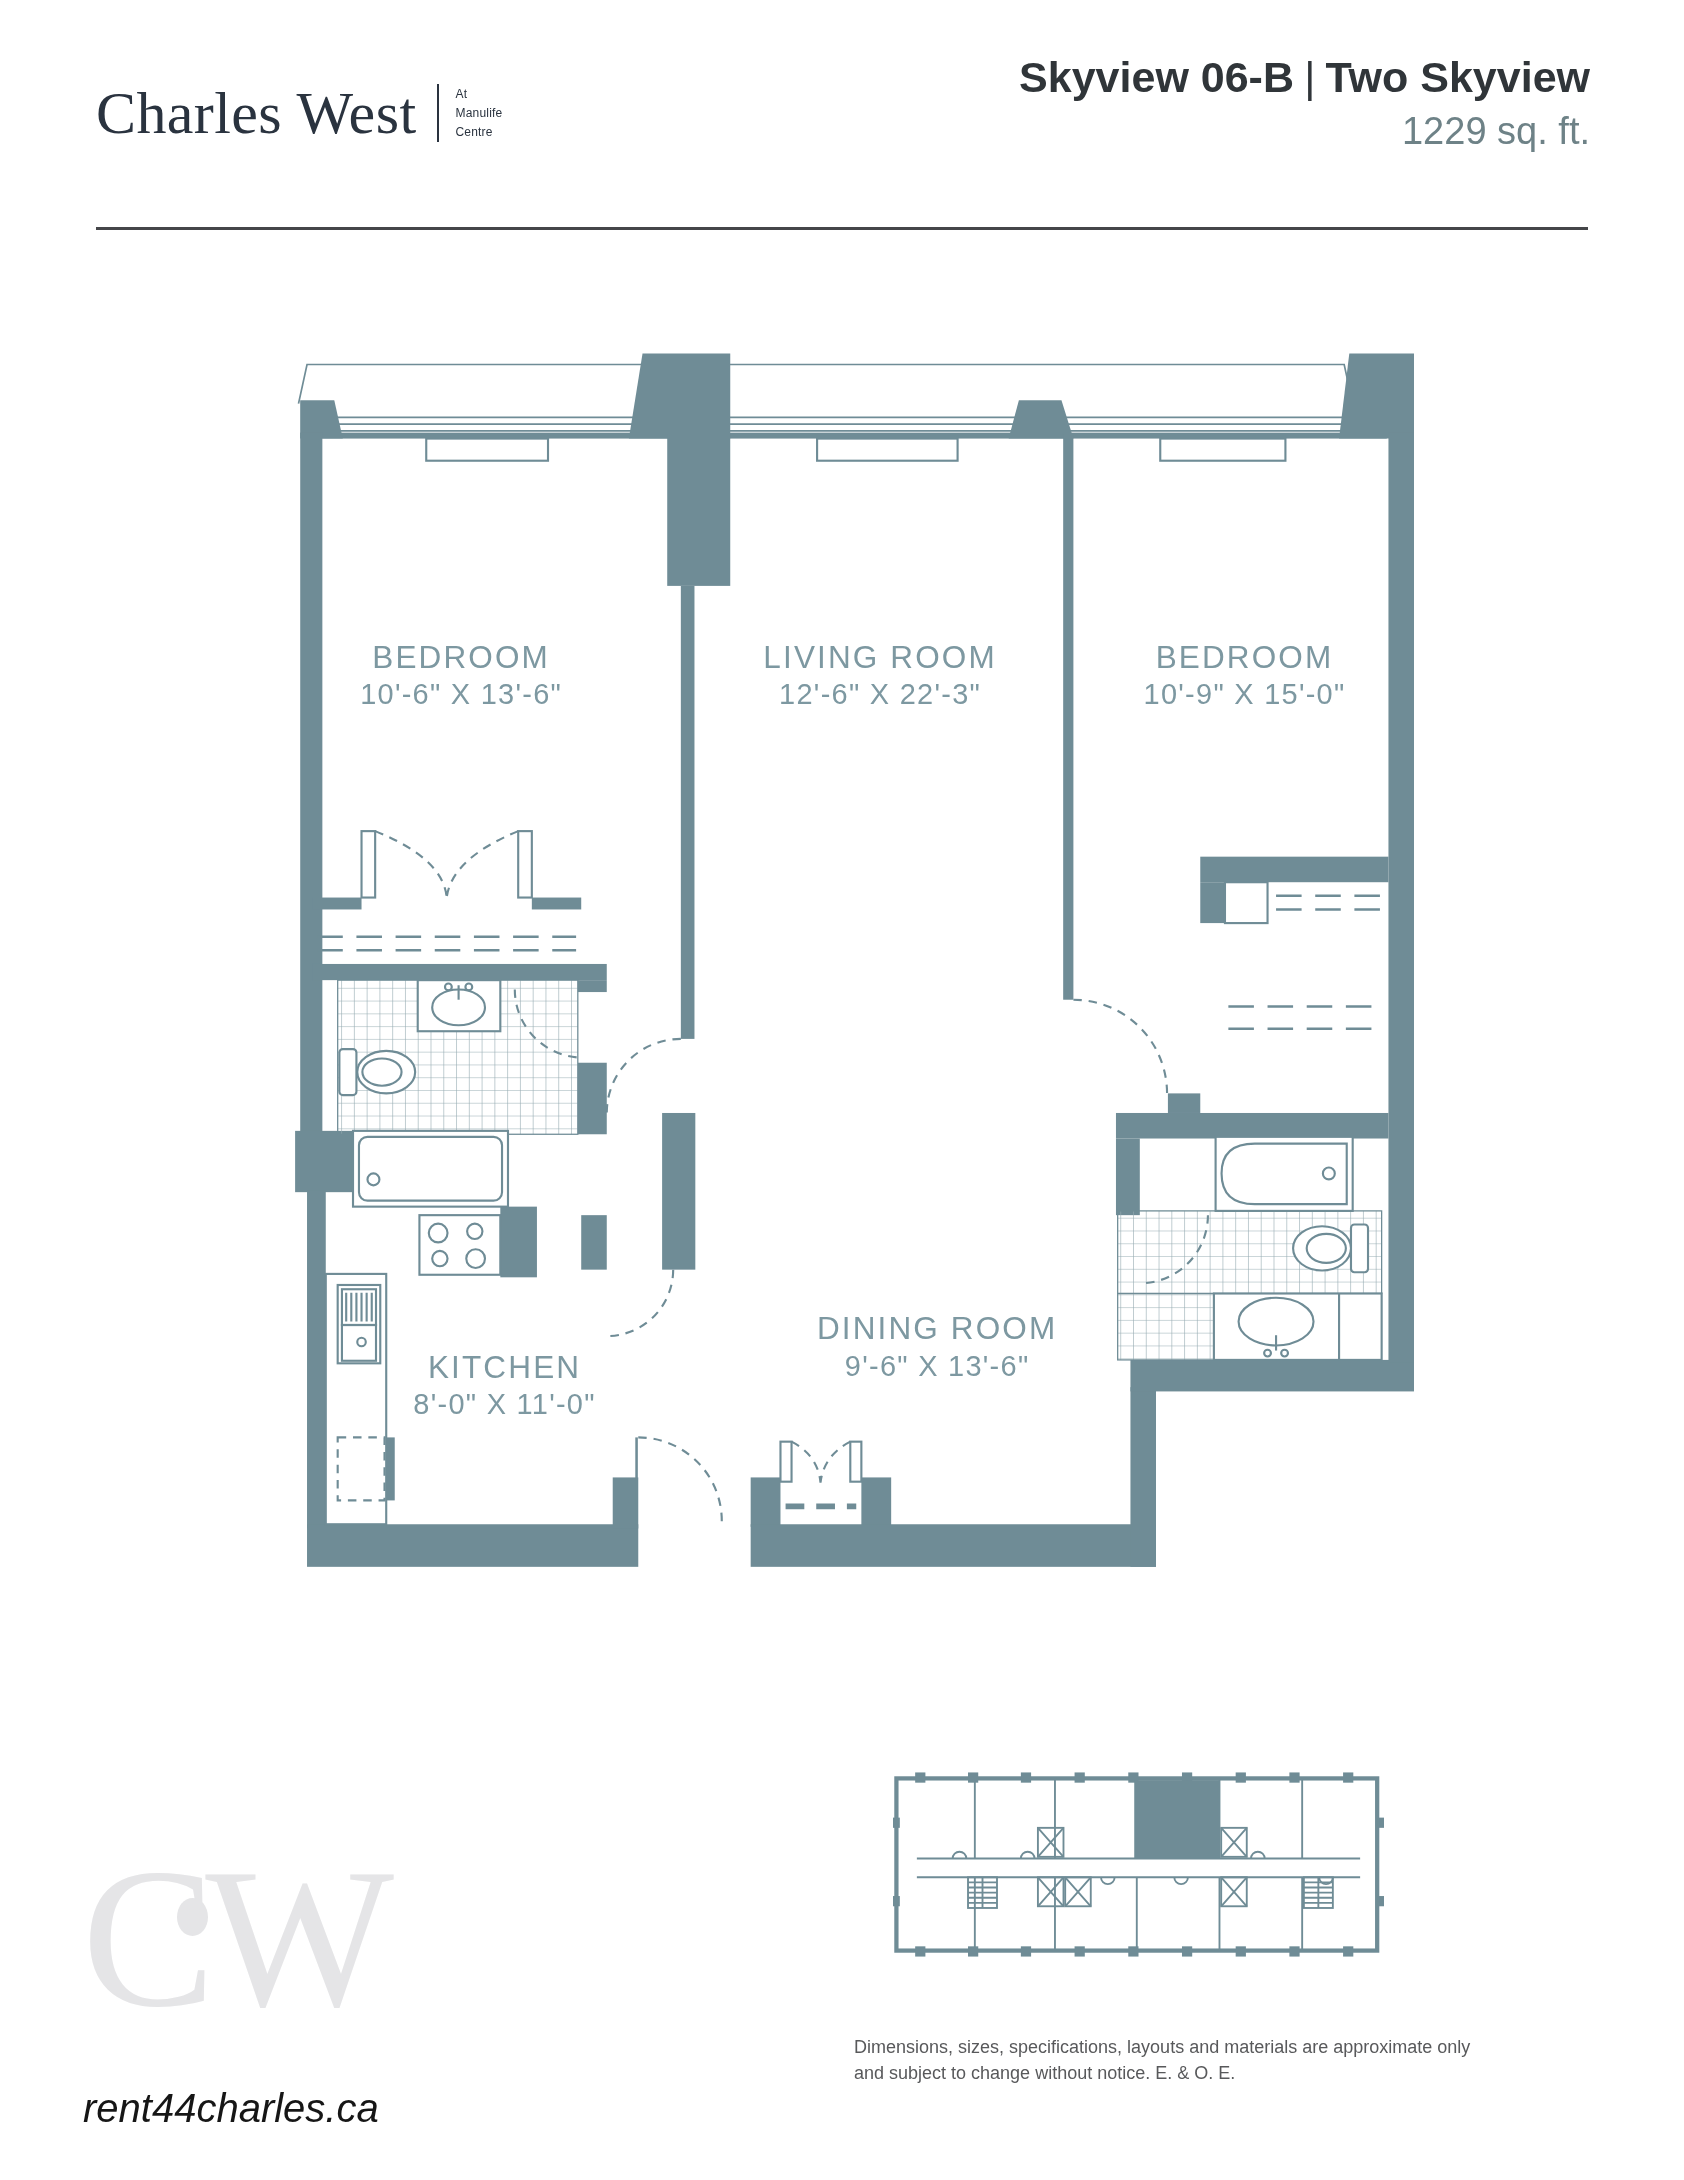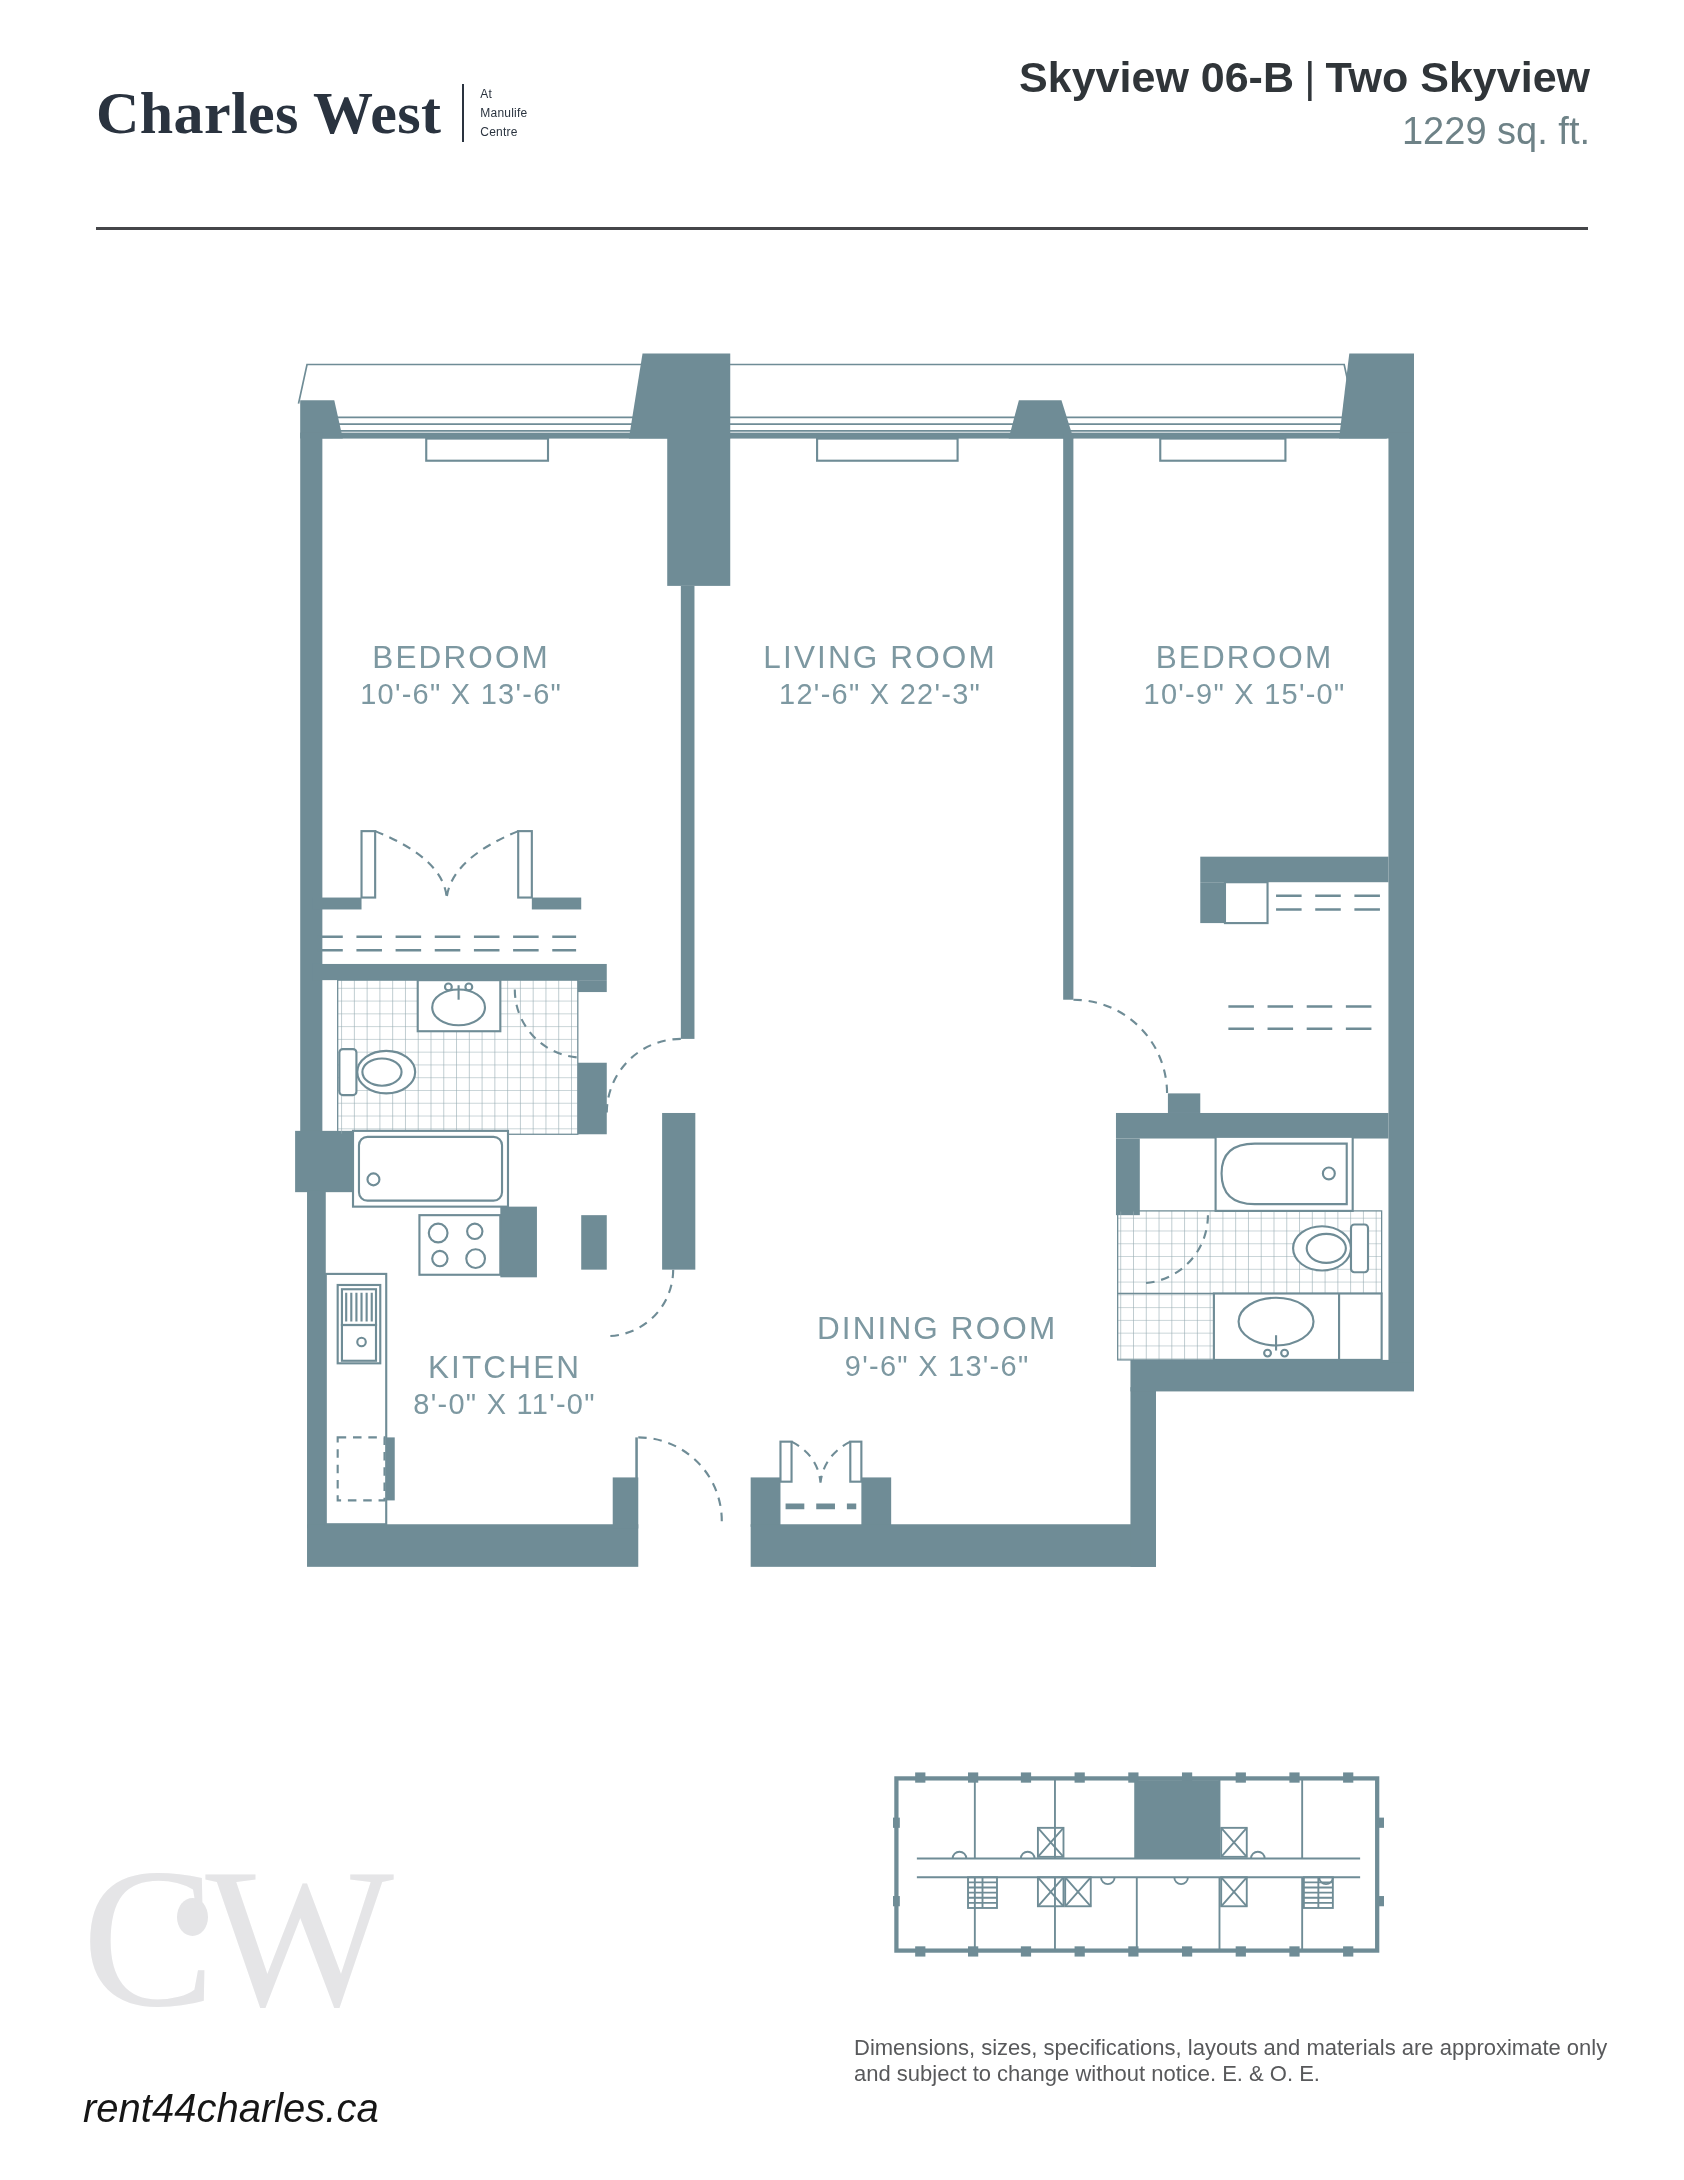--- a/index.html
+++ b/index.html
@@ -6,21 +6,21 @@
     --wall:#6F8C96; --plan_text:#7D98A1; --tile:#95ABB2;
     --title:#303539; --area:#6E8287; --logo:#2A333F;
     --watermark:#E5E5E7; --divider:#454649; --disclaimer:#58595B; --website:#161616;
   }
   *{margin:0;padding:0;box-sizing:border-box}
   body{background:#888;font-family:"Liberation Sans",sans-serif;}
   .page{position:relative;width:1685px;height:2181px;background:#ffffff;overflow:hidden;margin:0 auto;}
 
   
   .logo{position:absolute;left:96px;top:83px;display:flex;align-items:center;}
-  .logo-brand{font-family:"Liberation Serif",serif;font-size:60px;color:var(--logo);letter-spacing:0.4px;line-height:1;font-weight:bold;}
+  .logo-brand{font-family:"Liberation Serif",serif;font-size:60px;color:var(--logo);letter-spacing:0.4px;line-height:1;}
   .logo-bar{width:2.6px;height:58px;background:var(--logo);margin:0 16px 0 20.4px;}
   .logo-tag{font-size:12px;line-height:19px;color:var(--logo);letter-spacing:0.2px;}
   .title-block{position:absolute;right:95px;top:53px;text-align:right;}
   .plan-title{font-size:43px;font-weight:700;color:var(--title);letter-spacing:0;}
   .plan-title .sep{font-weight:400;padding:0 10.2px;color:var(--title);}
   .plan-area{font-size:38px;font-weight:400;color:var(--area);margin-top:7.7px;}
   .rule{position:absolute;left:96px;top:227px;width:1492px;height:2.6px;background:var(--divider);}
 
   
   .plan{position:absolute;left:290px;top:349px;width:1124px;height:1218px;}
@@ -39,21 +39,21 @@
   text.rn{fill:var(--plan_text);font-family:"Liberation Sans",sans-serif;font-size:37px;letter-spacing:2.5px;text-anchor:middle;}
   text.rd{font-size:34px;letter-spacing:1.5px;}
 
   .kout{fill:#fff;stroke:var(--wall);stroke-width:5;}
   .kln{fill:none;stroke:var(--wall);stroke-width:2.2;}
 
   
   .monogram{position:absolute;left:82px;top:1838px;font-family:"Liberation Serif",serif;font-size:200px;line-height:1;color:var(--watermark);letter-spacing:-10.2px;text-align:center;}
   .monodot{position:absolute;left:177px;top:1898px;width:31px;height:38px;border-radius:50%;background:var(--watermark);}
   .website{position:absolute;left:83px;top:2086px;font-size:40px;color:var(--website);font-style:italic;}
-  .disclaimer{position:absolute;left:854px;top:2035px;font-size:22px;line-height:25.6px;color:var(--disclaimer);}
+  .disclaimer{position:absolute;left:854px;top:2035px;font-size:18px;line-height:25.6px;color:var(--disclaimer);}
 </style>
 </head>
 <body>
 
 <div class="page">
 
   <div class="logo">
     <div class="logo-brand">Charles West</div>
     <div class="logo-bar"></div>
     <div class="logo-tag">

